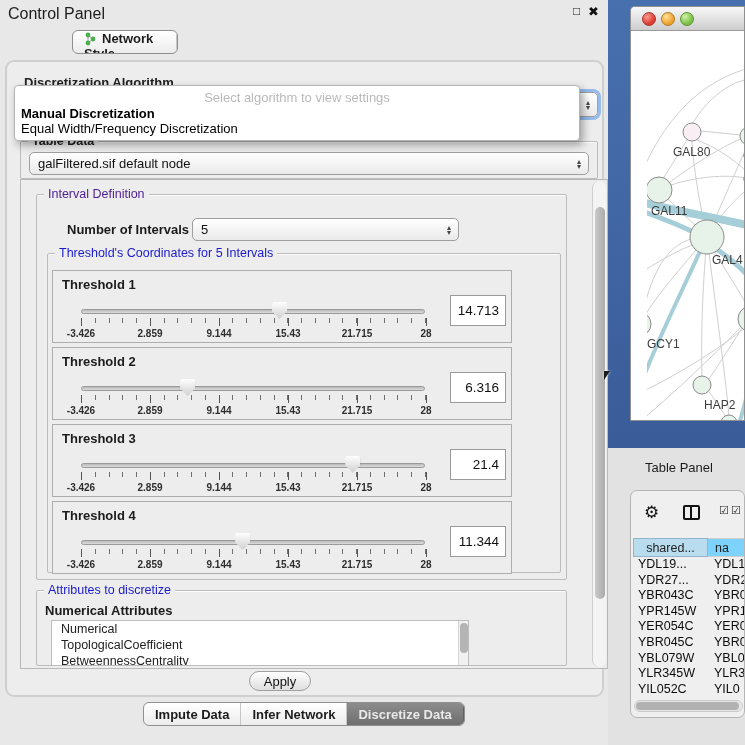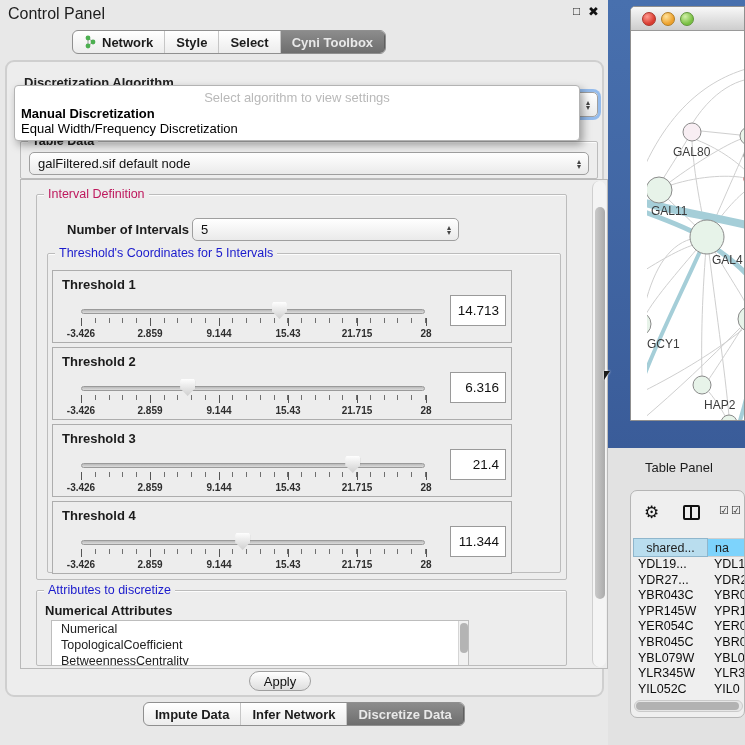--- a/index.html
+++ b/index.html
@@ -10,28 +10,28 @@
   
   #cp-titlebar { left:0; top:0; width:608px; height:24px; background:#e8e8e8; }
   #cp-title { left:8px; top:5px; font-size:16px; color:#1d1d1d; }
   #float-btn { left:573px; top:4px; font-size:12px; color:#222; font-weight:bold; cursor:default; }
   #close-btn { left:588px; top:4px; font-size:13px; color:#111; font-weight:bold; }
 
   .tabgroup { display:flex; border:1px solid #8f8f8f; border-radius:6px; background:linear-gradient(#ffffff,#ececec); overflow:hidden; height:24px; align-items:stretch; }
   .tabgroup .tab { display:flex; align-items:center; gap:5px; padding:0 11px; font-size:13px; font-weight:bold; color:#1c1c1c; border-right:1px solid #c6c6c6; white-space:nowrap; }
   .tabgroup .tab:last-child { border-right:none; }
   .tabgroup .tab.sel { background:linear-gradient(#8c8c8c,#6e6e6e); color:#e9e9e9; border-right:1px solid #5f5f5f; }
-  #top-tabs { left:72px; top:30px; }
+  #top-tabs { left:72px; top:30px;flex-direction:column; }
   #bottom-tabs { left:143px; top:702px; }
 
   #cp-body { left:5px; top:60px; width:599px; height:637px; background:#ededed; border:2px solid #cfcfcf; border-radius:9px; }
 
   .legend-box { position:absolute; border:1px solid #bcbcbc; border-radius:2px; box-shadow:inset 0 1px 0 rgba(255,255,255,.8); }
   .legend { position:absolute; top:-8px; left:7px; background:#ededed; padding:0 4px; font-size:12.5px; }
-  .legend.green { color:#be185d; }
+  .legend.green { color:#4c1d95; }
   .legend.blue  { color:#1a1acc; }
   .legend.dark  { color:#222; font-weight:bold; }
 
   .combo { position:absolute; background:linear-gradient(#ffffff,#eaeaea); border:1px solid #9f9f9f; border-radius:5px; font-size:13px; color:#111; display:flex; align-items:center; padding:0 8px; }
   .stepper { position:absolute; right:7px; top:50%; transform:translateY(-50%); display:flex; flex-direction:column; line-height:5px; font-size:8px; color:#444; }
 
   #disc-label { left:17px; top:13px; font-size:13px; font-weight:bold; color:#222; z-index:1; }
   #algo-combo { left:19px; top:30px; width:572px; height:25px; z-index:2; box-shadow:0 0 0 3px rgba(100,160,235,.65); }
   #algo-popup { left:7px; top:23px; width:566px; height:56px; background:#fff; border:1px solid #b3b3b3; border-radius:4px; box-shadow:3px 4px 9px rgba(0,0,0,.35); z-index:5; }
   #algo-hint { position:absolute; left:0; top:4px; width:100%; text-align:center; font-size:13px; color:#b9b9b9; }

